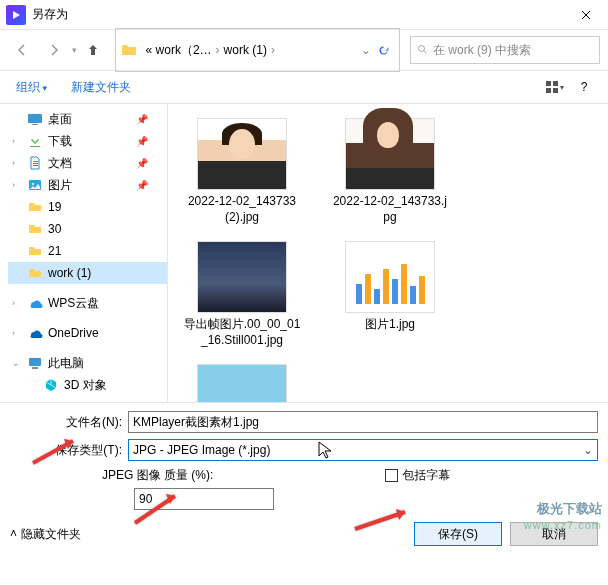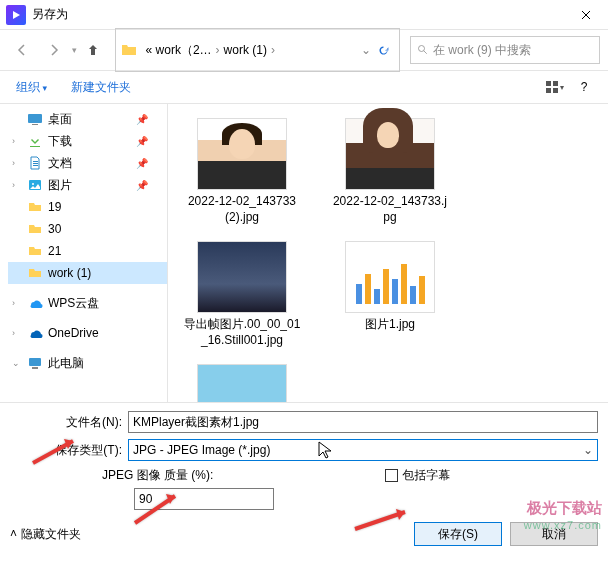--- a/index.html
+++ b/index.html
@@ -84,21 +84,21 @@
 .redarrow { position: absolute; pointer-events: none; }
 .redarrow svg { filter: drop-shadow(0 0 1px rgba(0,0,0,0.3)); }
 
 
 .footer { display: flex; align-items: center; padding: 6px 10px; gap: 8px; position: relative; }
 .hide-folders { display: flex; align-items: center; gap: 4px; cursor: pointer; }
 .footer-spacer { flex: 1; }
 .btn { min-width: 88px; height: 24px; border: 1px solid #adadad; background: #e1e1e1; display: flex; align-items: center; justify-content: center; cursor: pointer; }
 .btn.primary { border: 1px solid #0078d7; background: #e5f1fb; }
 .watermark { position: absolute; right: 6px; bottom: 20px; opacity: 0.55; text-align: right; line-height: 1.3; pointer-events: none; }
-.watermark .wm1 { color: #be185d; font-size: 15px; font-weight: bold; }
+.watermark .wm1 { color: #0c4a6e; font-size: 13px; font-weight: bold; }
 .watermark .wm2 { color: #2aa766; font-size: 11px; letter-spacing: 1px; }
 
 .face { position:absolute; width:26px; height:30px; background:#f5d5b5; border-radius:50% 50% 45% 45%; top:10px; left:50%; transform:translateX(-50%);}
 .hair1 { position:absolute; width:40px; height:22px; background:#2a1a0a; border-radius:50% 50% 0 0; top:4px; left:50%; transform:translateX(-50%);}
 .hair2 { position:absolute; width:50px; height:45px; background:#5a3a2a; border-radius:40% 40% 20% 20%; top:4px; left:50%; transform:translateX(-50%);}
 </style>
 </head>
 <body>
 
 <div class="titlebar">
@@ -277,20 +277,29 @@
     <div class="sb-group-gap"></div>
     <div class="sb-item">
         <span class="chev">⌄</span>
         <span class="ico">
           <svg width="16" height="16" viewBox="0 0 16 16">
             <rect class="ico-pc" x="2" y="3" width="12" height="8" rx="1"></rect>
             <rect x="5" y="12" width="6" height="2" fill="#888"></rect>
           </svg>
         </span>
         <span>此电脑</span>
+      </div>
+    <div class="sb-item" style="padding-left:34px">
+        <span class="ico">
+          <svg width="16" height="16" viewBox="0 0 16 16">
+            <path class="ico-3d" d="M8 2l5 3v6l-5 3-5-3V5z"></path>
+            <path d="M8 2v6l5 3M8 8L3 5" stroke="#fff" stroke-width="0.7" fill="none"></path>
+          </svg>
+        </span>
+        <span>3D 对象</span>
       </div>
   </div>
 
   <div class="filegrid">
     <div class="file-item">
       <div class="thumb photo person1">
           <div class="hair1"></div>
           <div class="face"></div>
         </div>
       <div class="file-label">2022-12-02_143733 (2).jpg</div>

